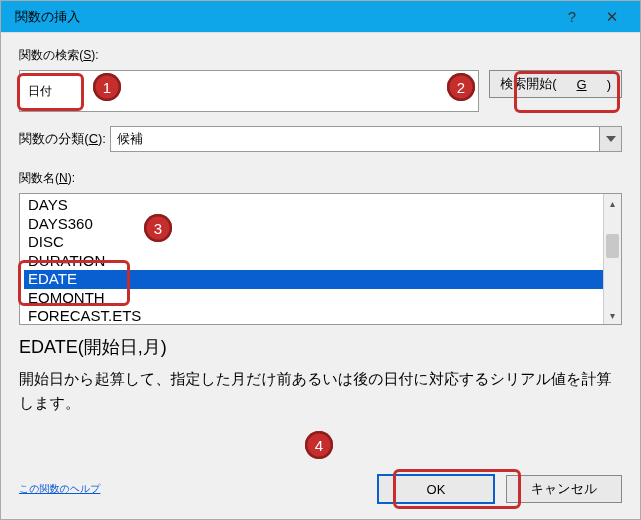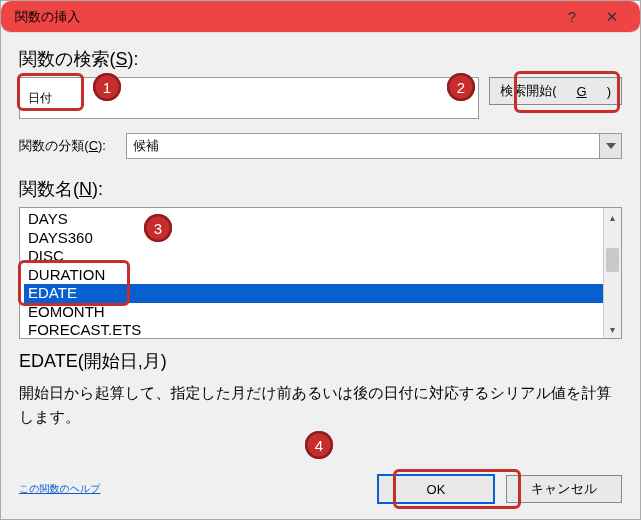--- a/index.html
+++ b/index.html
@@ -17,47 +17,46 @@
     height: 520px;
     background: #f0f0f0;
     border: 1px solid #aaa;
     position: relative;
   }
   .titlebar {
     height: 32px;
     display: flex;
     align-items: center;
     padding: 0 8px 0 14px;
-    background: #ef4444;
+    background: #0ea5e9;
     border-bottom: 1px solid #ddd;
-    border-radius: 10px;
   }
   .titlebar .title { flex: 1; font-size: 13px; }
   .titlebar .ctl { width: 40px; text-align: center; font-size: 15px; color: #333; }
   .content { padding: 14px 18px 12px 18px; }
-  .label { margin-bottom: 6px; font-size: 18px; }
+  .label { margin-bottom: 6px; font-size: 12px; }
   .row1 { display: flex; align-items: flex-start; gap: 10px; margin-bottom: 14px; }
   .search-input {
     flex: 1;
     height: 42px;
     border: 1px solid #999;
     background: #fff;
     padding: 4px 8px;
     font-size: 12px;
   }
   .btn {
     border: 1px solid #888;
     background: #e9e9e9;
     padding: 4px 10px;
     font-size: 13px;
     cursor: pointer;
     gap: 20px;
   }
   .btn-search { height: 28px; min-width: 94px; display:flex;align-items:center;justify-content:center;}
-  .row2 { display: flex; align-items: center; gap: 20px; margin-bottom: 18px; }
+  .row2 { display: flex; align-items: center; gap: 4px; margin-bottom: 18px; }
   .row2 .combo {
     flex: 1; height: 26px; border: 1px solid #999; background: #fff;
     display: flex; align-items: center; padding: 0 6px; position: relative;
   }
   .combo .caret {
     position: absolute; right: 0; top: 0; bottom: 0; width: 22px;
     border-left: 1px solid #999; background: #e5e5e5;
     display: flex; align-items: center; justify-content: center;
   }
   .listbox {

